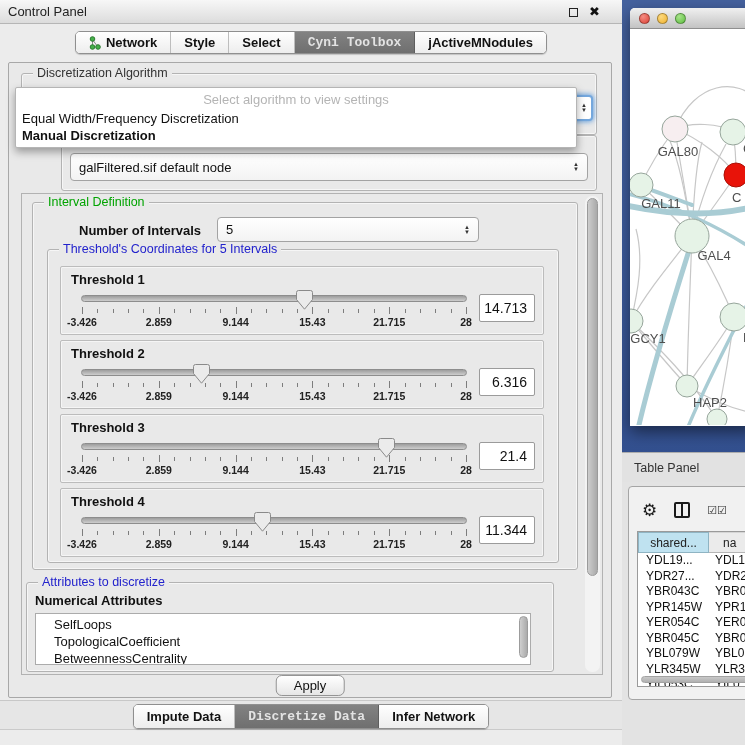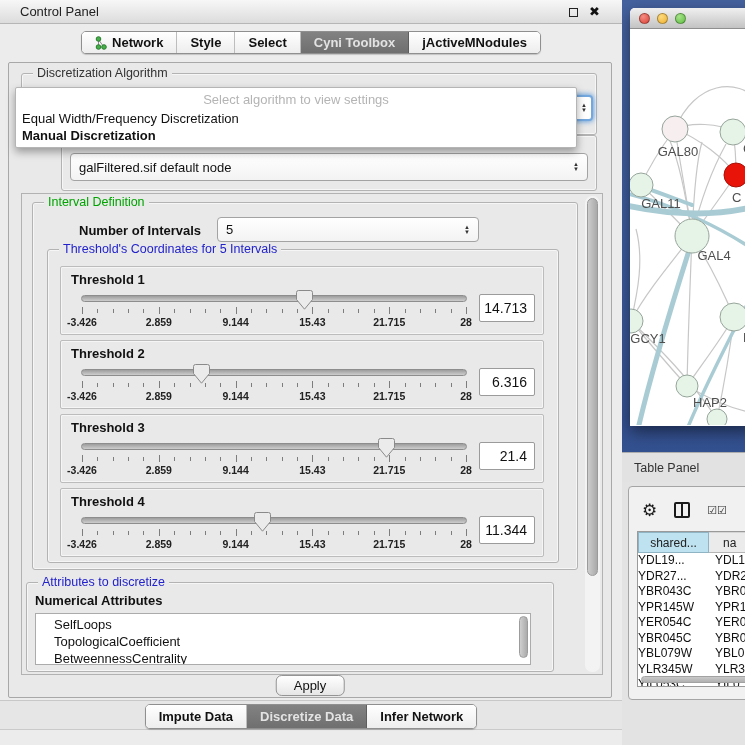--- a/index.html
+++ b/index.html
@@ -6,30 +6,30 @@
     --desktop-blue:#3d5c9e; --tab-selected:#6f6f6f; --title-green:#00a400; --title-blue:#2222cc;
     --node-green:#e6f3e7; --node-red:#e81309; --edge-teal:#a9ccd4; --edge-gray:#c7c7c7; --header-blue:#bfe2f0;
   }
   *{box-sizing:border-box; margin:0; padding:0;}
   html,body{width:745px;height:745px;overflow:hidden;}
   body{font-family:"Liberation Sans","DejaVu Sans",sans-serif; background:#ececec; position:relative;}
 
   
   .control-panel{position:absolute;left:0;top:0;width:622px;height:745px;background:#ececec;}
   .titlebar{position:absolute;left:0;top:0;width:100%;height:24px;background:linear-gradient(#f7f7f7,#dcdcdc);border-bottom:1px solid #b6b6b6;}
-  .titlebar .title{font-size:13px;color:#222;line-height:24px;padding-left:20px;}
+  .titlebar .title{font-size:13px;color:#222;line-height:24px;padding-left:8px;}
   .win-icons{position:absolute;right:22px;top:0;height:24px;display:flex;align-items:center;gap:11px;}
   .float-icon{width:9px;height:9px;border:1.5px solid #222;display:inline-block;}
   .close-icon{font-size:13px;font-weight:bold;color:#111;line-height:10px;}
 
   .top-tabs{position:absolute;top:31px;left:0;width:622px;display:flex;justify-content:center;}
   .seg-wrap{display:inline-flex;border:1px solid #8f8f8f;border-radius:5px;overflow:hidden;background:#fff;box-shadow:0 1px 1px rgba(0,0,0,.18);}
   .seg{display:flex;align-items:center;gap:5px;padding:3px 13px;font-weight:bold;font-size:13px;color:#111;background:linear-gradient(#ffffff,#ededed);border-right:1px solid #bdbdbd;}
   .seg:last-child{border-right:none;}
-  .seg.selected{background:linear-gradient(#828282,var(--tab-selected));color:#e3e3e3;border-right-color:#5e5e5e;}
+  .seg.selected{background:linear-gradient(#828282,var(--tab-selected));color:#e3e3e3;border-right-color:#5e5e5e;font-family:Liberation Mono, monospace;}
 
   .outer-panel{position:absolute;left:8px;top:62px;width:604px;height:636px;border:1px solid #a8a8a8;border-radius:2px;background:#e9e9e9;}
 
   .groupbox{position:absolute;border:1px solid #b3b3b3;border-radius:3px;box-shadow:inset 0 0 0 1px rgba(255,255,255,.6);}
   .legend{position:absolute;top:-8px;left:11px;background:#e9e9e9;padding:0 4px;font-size:12.5px;color:#333;}
   .legend.green{color:var(--title-green);}
   .legend.blue{color:var(--title-blue);}
 
   .group-algo{left:12px;top:10px;right:14px;height:62px;}
   .combo{display:flex;align-items:center;background:linear-gradient(#ffffff,#f3f3f3);border:1px solid #a3a3a3;border-radius:4px;font-size:13px;color:#111;padding:0 8px;}
@@ -97,21 +97,21 @@
   .col-icon{width:16px;height:16px;border:2px solid #1a1a1a;border-radius:2px;position:relative;}
   .col-icon::after{content:"";position:absolute;left:5px;top:0;bottom:0;width:2px;background:#1a1a1a;}
   .checks{font-size:11px;color:#2a2a2a;letter-spacing:0;}
   .tp-table{position:absolute;left:8px;top:44px;right:-10px;bottom:12px;background:#fff;border:1px solid #9a9a9a;overflow:hidden;}
   .thead{display:flex;height:21px;font-size:12px;color:#222;}
   .th{display:flex;align-items:center;justify-content:center;}
   .th.c0{width:71px;background:var(--header-blue);border:1px solid #8fb4c3;}
   .th.c1{flex:1;background:#ebebeb;border-bottom:1px solid #b5b5b5;border-top:1px solid #d5d5d5;padding-left:14px;justify-content:flex-start;}
   .trow{display:flex;height:15.5px;font-size:12px;color:#111;}
   .tcell{white-space:nowrap;overflow:hidden;}
-  .tcell.c0{width:71px;}
+  .tcell.c0{width:71px;padding-left:8px;}
   .tcell.c1{flex:1;padding-left:6px;}
   .h-scroll{position:absolute;left:3px;bottom:3px;width:108px;height:7px;border-radius:4px;background:linear-gradient(#c9c9c9,#b0b0b0);border:1px solid #a2a2a2;}
 </style>
 </head>
 <body>
 
 <div class="control-panel">
   <div class="titlebar">
     <span class="title">Control Panel</span>
     <span class="win-icons">

